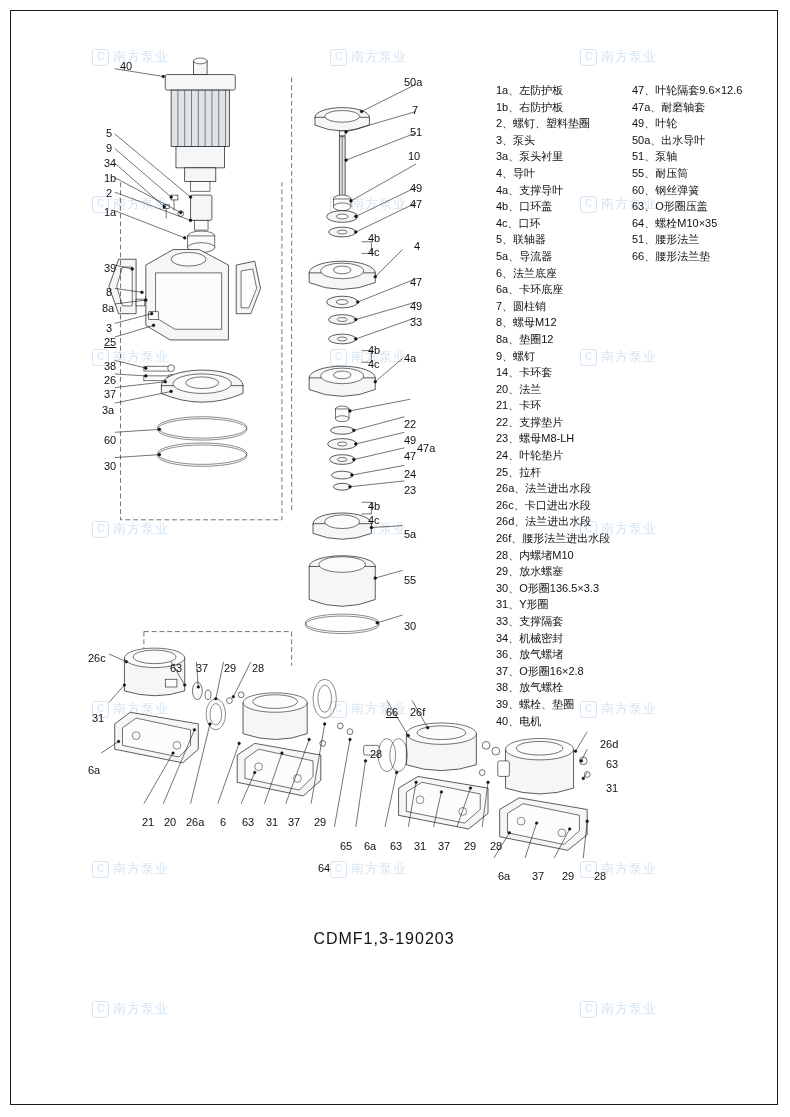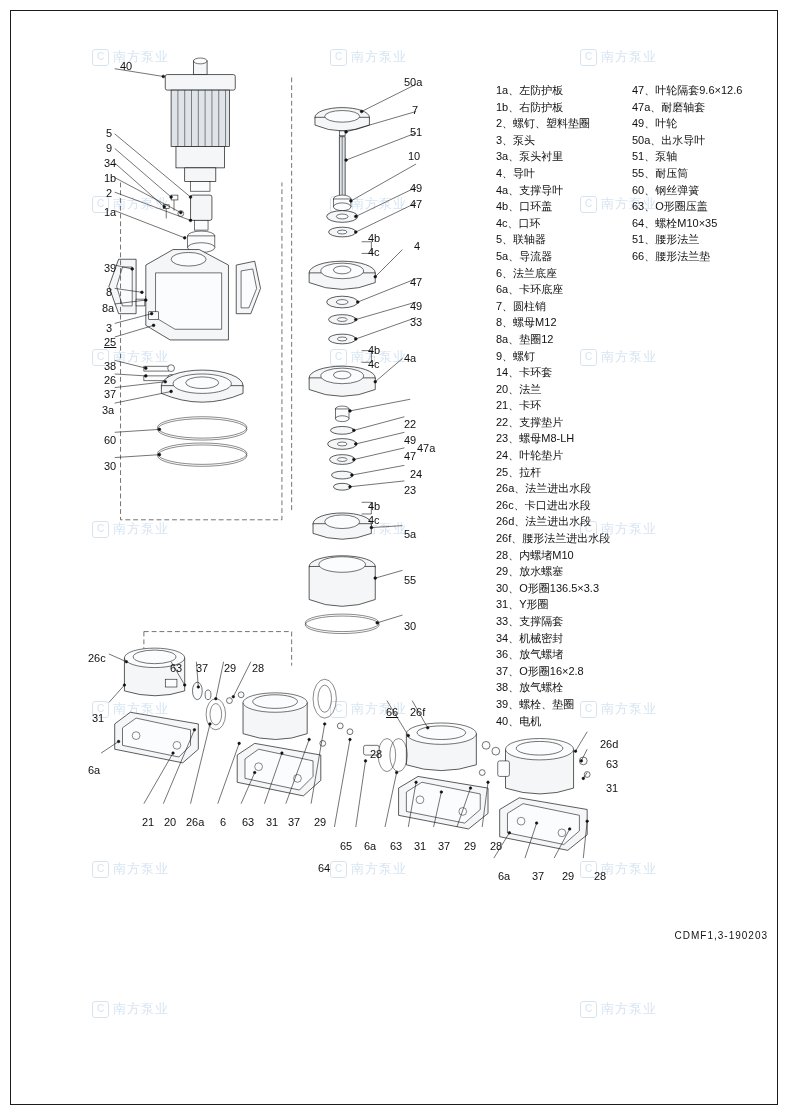--- a/index.html
+++ b/index.html
@@ -8,21 +8,21 @@
   #frame{position:absolute;left:10px;top:10px;width:768px;height:1095px;border:1.5px solid #1b1b1b;box-sizing:border-box;}
   .wm{position:absolute;color:#cfe0f0;opacity:.85;font-size:13px;white-space:nowrap;pointer-events:none;font-family:"Liberation Sans",sans-serif;}
   .wm .logo{display:inline-block;width:15px;height:15px;border:1.5px solid #cfe0f0;border-radius:3px;text-align:center;line-height:13px;font-size:10px;margin-right:4px;vertical-align:middle;color:#cfe0f0;}
   .wm .txt{vertical-align:middle;letter-spacing:1px;}
   .legend{position:absolute;left:480px;top:82px;width:290px;font-size:11px;line-height:16.6px;color:#111;}
   .legend .col{position:absolute;top:0;}
   .legend .c1{left:16px;width:150px;}
   .legend .c2{left:152px;width:140px;}
   .legend div.item{white-space:nowrap;}
   .lbl{position:absolute;font-size:11px;color:#111;font-family:"Liberation Sans",sans-serif;}
-  .title{position:absolute;left:0;top:930px;width:768px;text-align:right;font-size:10px;color:#111;letter-spacing:1px;}
+  .title{position:absolute;left:0;top:930px;width:768px;text-align:center;font-size:16px;color:#111;letter-spacing:1px;}
   svg{position:absolute;left:0;top:0;width:768px;height:1095px;overflow:visible;}
   .ln{stroke:#111;stroke-width:.6;fill:none;}
   .dash{stroke:#111;stroke-width:.6;fill:none;stroke-dasharray:5 3;}
   .pt{stroke:#111;stroke-width:.6;fill:#111;}
   .part{fill:#f4f6f8;stroke:#111;stroke-width:.7;}
   .partl{fill:#fbfcfd;stroke:#111;stroke-width:.6;}
   .partd{fill:#dfe4e9;stroke:#111;stroke-width:.7;}
   .thin{fill:none;stroke:#111;stroke-width:.5;}
 </style>
 </head>
@@ -432,21 +432,21 @@
   <div class="lbl" style="left:410px;top:276px;">47</div>
   <div class="lbl" style="left:410px;top:300px;">49</div>
   <div class="lbl" style="left:410px;top:316px;">33</div>
   <div class="lbl" style="left:368px;top:344px;">4b</div>
   <div class="lbl" style="left:404px;top:352px;">4a</div>
   <div class="lbl" style="left:368px;top:358px;">4c</div>
   <div class="lbl" style="left:417px;top:400px;margin-top:42px;">47a</div>
   <div class="lbl" style="left:404px;top:418px;">22</div>
   <div class="lbl" style="left:404px;top:434px;">49</div>
   <div class="lbl" style="left:404px;top:450px;">47</div>
-  <div class="lbl" style="left:404px;top:468px;margin-left:6px;">24</div>
+  <div class="lbl" style="left:404px;top:468px;">24</div>
   <div class="lbl" style="left:404px;top:484px;">23</div>
   <div class="lbl" style="left:368px;top:500px;">4b</div>
   <div class="lbl" style="left:368px;top:514px;">4c</div>
   <div class="lbl" style="left:404px;top:528px;">5a</div>
   <div class="lbl" style="left:404px;top:574px;">55</div>
   <div class="lbl" style="left:404px;top:620px;">30</div>
 
   <div class="lbl" style="left:88px;top:652px;">26c</div>
   <div class="lbl" style="left:170px;top:662px;">63</div>
   <div class="lbl" style="left:196px;top:662px;">37</div>

